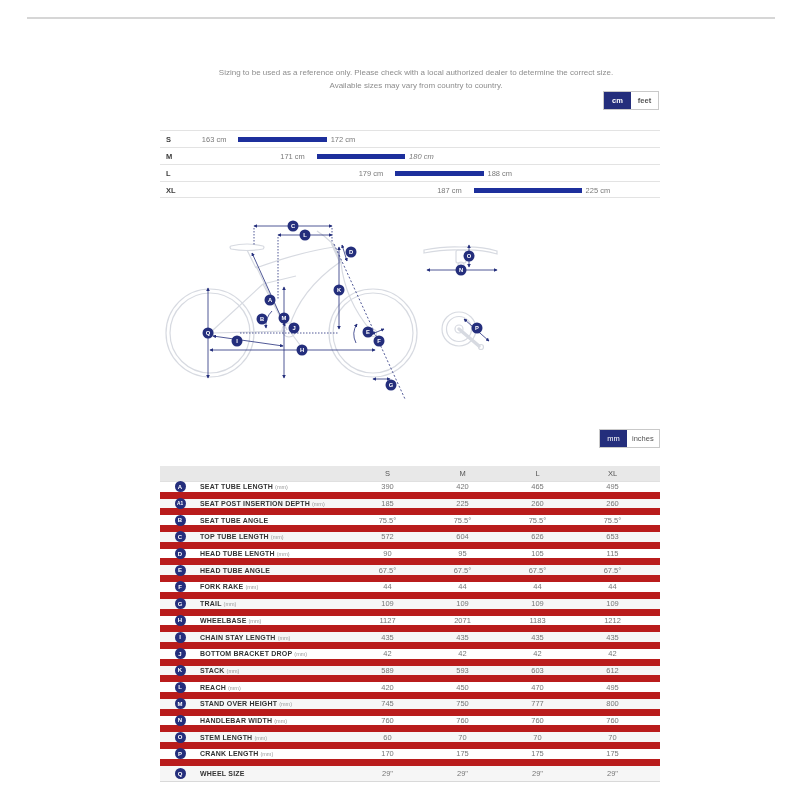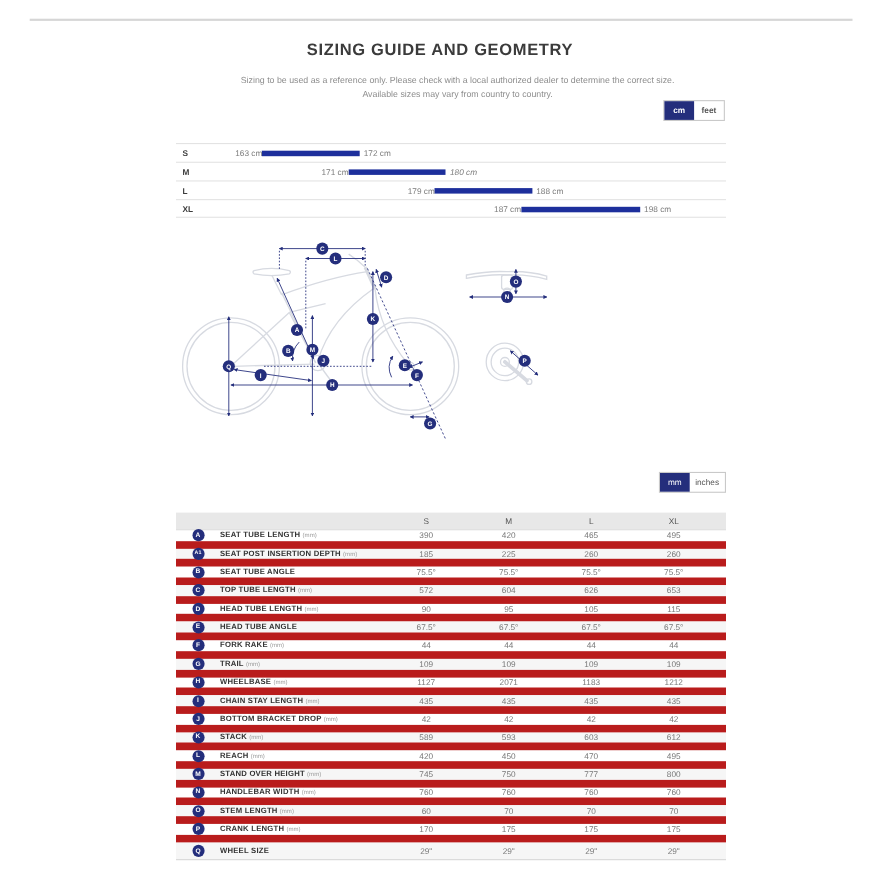--- a/index.html
+++ b/index.html
@@ -21,21 +21,21 @@
   #toggle-length { left:603px; top:91px;font-weight:bold; }
   #toggle-geom   { left:599px; top:429px; }
 
   
   #size-chart { position:absolute; left:160px; top:130px; width:500px; }
   .size-row { position:relative; height:17px; border-top:1px solid #e3e3e3; }
   .size-row:last-child { border-bottom:1px solid #e3e3e3; }
   .size-label { position:absolute; left:6px; top:4px; font-size:7.5px; font-weight:bold; color:#3c3c3c; }
   .size-bar { position:absolute; top:6px; height:5px; background:#1d2f9c; }
   .range-label { position:absolute; top:4px; font-size:7.5px; color:#7a7a7a; white-space:nowrap; }
-  .range-label.min { margin-right:0; padding-right:0; }
+  .range-label.min { margin-right:0; padding-right:12px; }
   .range-label.max { padding-left:4px; }
 
   
   #diagram { position:absolute; left:160px; top:208px; width:350px; height:195px; }
 
   
   #geo-table { position:absolute; left:160px; top:466px; width:500px; font-size:7.5px; }
   .t-row { display:flex; align-items:center; height:16.7px; padding-right:10px; border-bottom:7px solid #b91c1c; }
   .t-row.head { background:#e8e8e8; height:16px; border-bottom:1px solid #e0e0e0; }
   .t-row.stripe { background:#f6f6f6; }
@@ -49,21 +49,20 @@
   .val-cell { width:75px; flex:none; text-align:center; color:#777; }
   .head .val-cell { color:#555; font-size:7.5px; }
 </style>
 </head>
 <body>
 
 <div class="page">
 
   <div class="top-line"></div>
 
-  <div class="title">SIZING GUIDE AND GEOMETRY</div>
 
   <div class="subtitle">
     <div>Sizing to be used as a reference only. Please check with a local authorized dealer to determine the correct size.</div>
     <div>Available sizes may vary from country to country.</div>
   </div>
 
   <div class="unit-toggle" id="toggle-length">
     <div class="seg active">cm</div>
     <div class="seg">feet</div>
   </div>
@@ -84,21 +83,21 @@
       <div class="size-row">
         <span class="size-label">L</span>
         <div class="size-bar" style="left: 47.0588%; width: 17.6471%;"></div>
         <span class="range-label min" style="right: 52.9412%;">179 cm</span>
         <span class="range-label max" style="left: 64.7059%;">188 cm</span>
       </div>
       <div class="size-row">
         <span class="size-label">XL</span>
         <div class="size-bar" style="left: 62.7451%; width: 21.5686%;"></div>
         <span class="range-label min" style="right: 37.2549%;">187 cm</span>
-        <span class="range-label max" style="left: 84.3137%;">198 cm</span>
+        <span class="range-label max" style="left: 84.3137%;">225 cm</span>
       </div>
     </div>
 
   <svg id="diagram" viewBox="160 208 350 195" width="350" height="195" xmlns="http://www.w3.org/2000/svg">
     <defs>
       <marker id="arr" viewBox="0 0 6 6" refX="5" refY="3" markerWidth="4.5" markerHeight="4.5" orient="auto-start-reverse">
         <path d="M0,0 L6,3 L0,6 Z" fill="#242e7c"></path>
       </marker>
     </defs>
 

